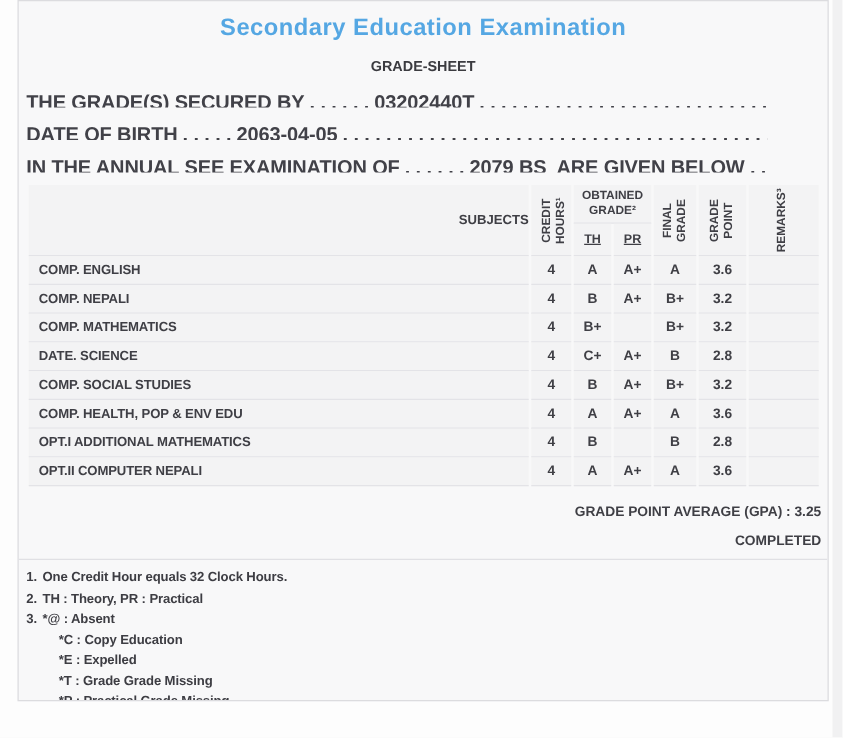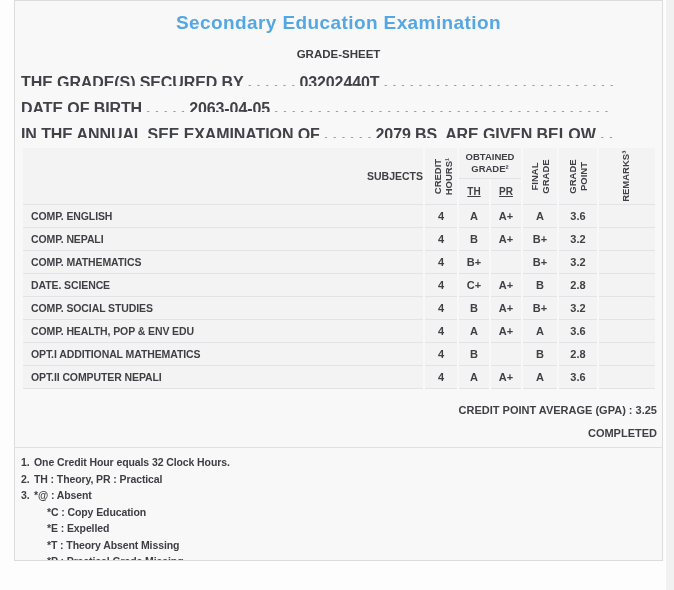--- a/index.html
+++ b/index.html
@@ -280,21 +280,21 @@
         <td>A</td>
         <td>A+</td>
         <td>A</td>
         <td>3.6</td>
         <td></td>
       </tr>
     </tbody>
   </table>
 
   <div class="gpa-line">
-    <span>CREDIT POINT AVERAGE (GPA) : </span><span>3.25</span>
+    <span>GRADE POINT AVERAGE (GPA) : </span><span>3.25</span>
   </div>
   <div class="status-line">COMPLETED</div>
 
   <hr class="divider">
 
   <div class="footnotes">
     <div class="fn-line">
       <span class="marker">1.</span>
       <span>One Credit Hour equals 32 Clock Hours.</span>
     </div>
@@ -309,21 +309,21 @@
     <div class="fn-line sub">
       <span class="marker"></span>
       <span>*C : Copy Education</span>
     </div>
     <div class="fn-line sub">
       <span class="marker"></span>
       <span>*E : Expelled</span>
     </div>
     <div class="fn-line sub">
       <span class="marker"></span>
-      <span>*T : Theory Absent Missing</span>
+      <span>*T : Grade Grade Missing</span>
     </div>
     <div class="fn-line sub">
       <span class="marker"></span>
       <span>*P : Practical Grade Missing</span>
     </div>
   </div>
 
 </div>
 
 </body></html>

